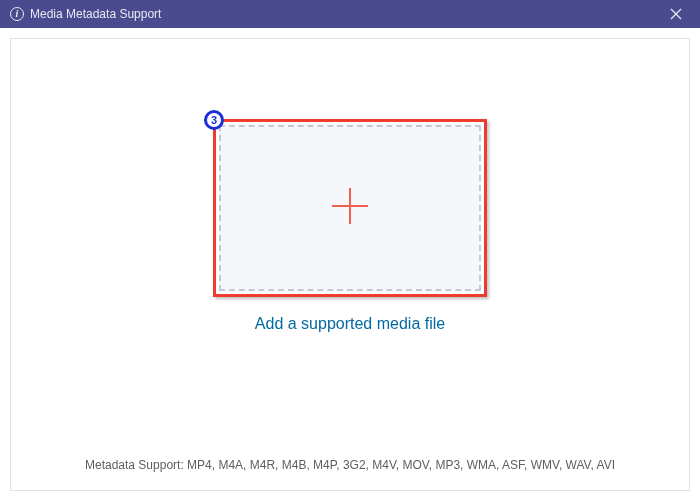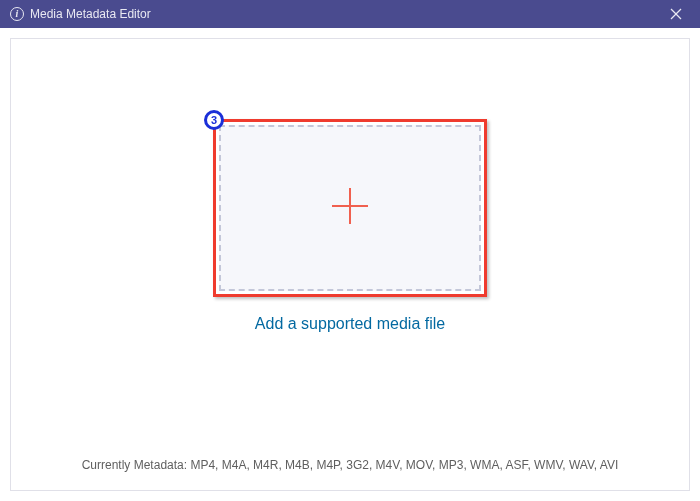--- a/index.html
+++ b/index.html
@@ -105,21 +105,21 @@
   }
 </style>
 </head>
 <body>
 
 <div class="window">
 
   <div class="titlebar">
     <div class="title-left">
       <span class="info-icon">i</span>
-      <span>Media Metadata Editor</span>
+      <span>Media Metadata Support</span>
     </div>
     <div class="spacer"></div>
     <div class="close-btn">
       <svg width="12" height="12" viewBox="0 0 12 12">
         <line x1="1" y1="1" x2="11" y2="11"></line>
         <line x1="11" y1="1" x2="1" y2="11"></line>
       </svg>
     </div>
   </div>
 
@@ -135,17 +135,17 @@
         </span>
       </div>
       <div class="drop-highlight"></div>
       <div class="badge">
         <span>3</span>
       </div>
     </div>
 
     <div class="drop-caption">Add a supported media file</div>
 
-    <div class="footer">Currently Metadata: MP4, M4A, M4R, M4B, M4P, 3G2, M4V, MOV, MP3, WMA, ASF, WMV, WAV, AVI</div>
+    <div class="footer">Metadata Support: MP4, M4A, M4R, M4B, M4P, 3G2, M4V, MOV, MP3, WMA, ASF, WMV, WAV, AVI</div>
 
   </div>
 
 </div>
 
 </body></html>

